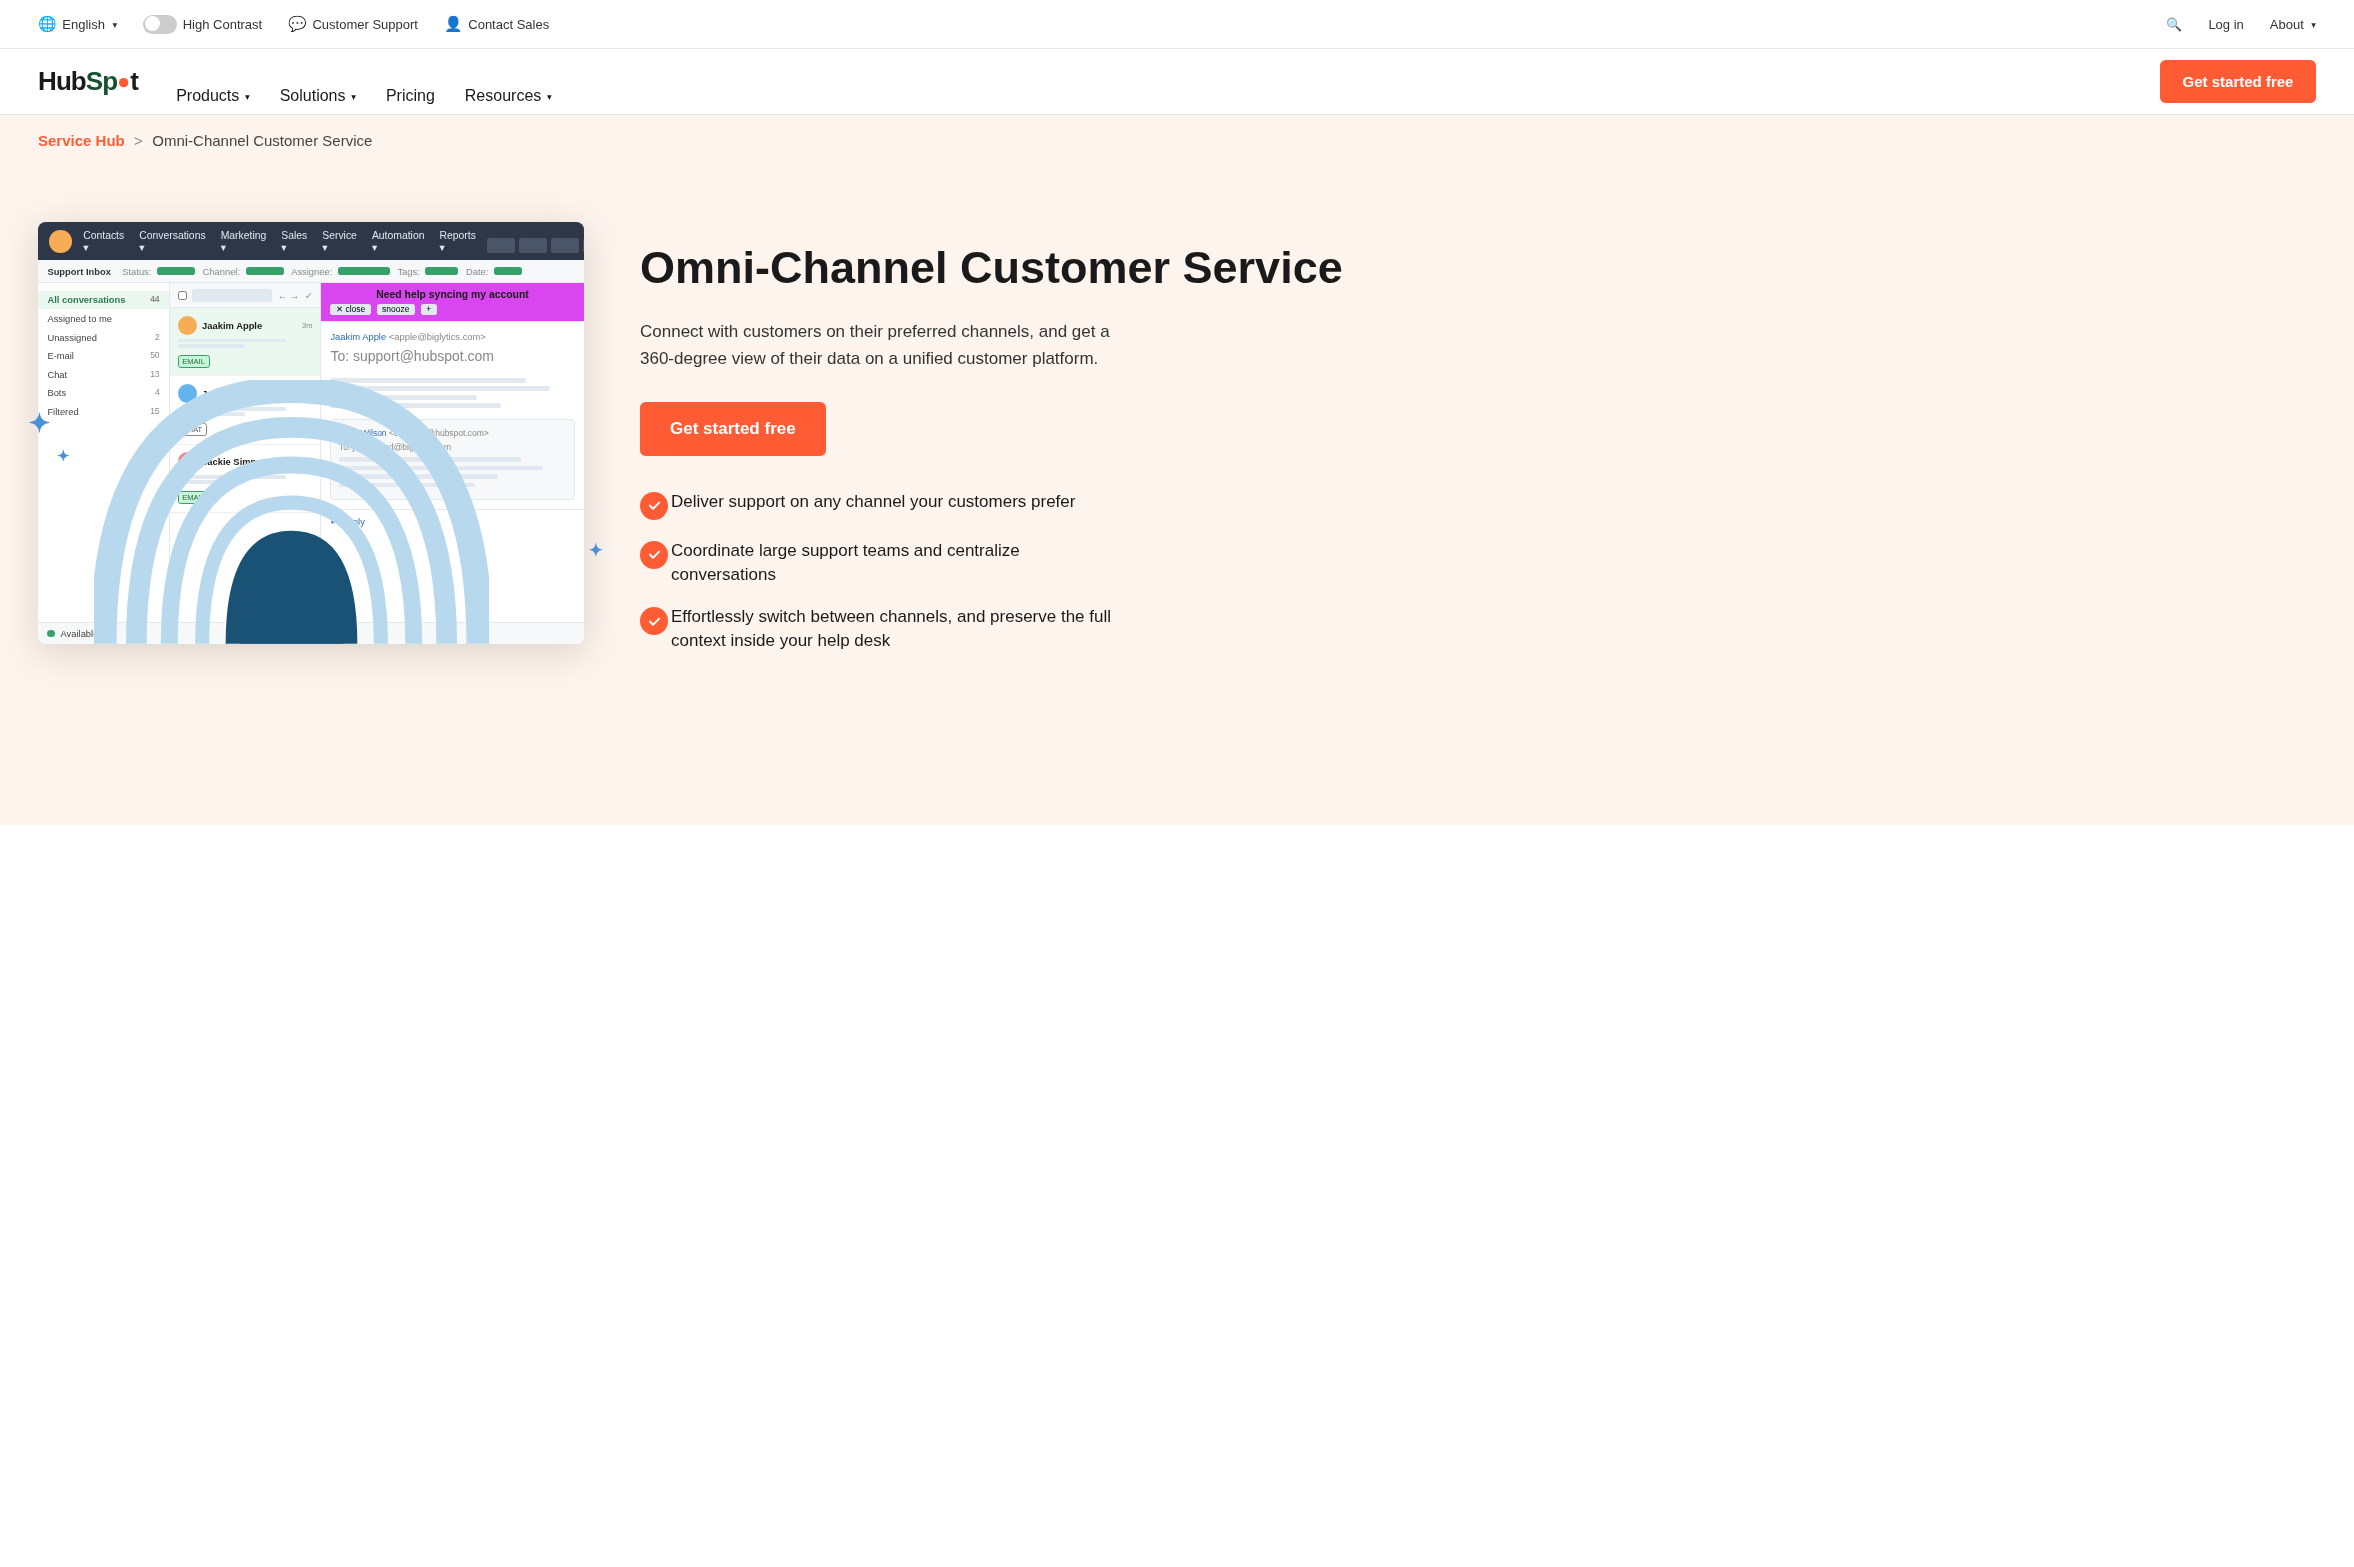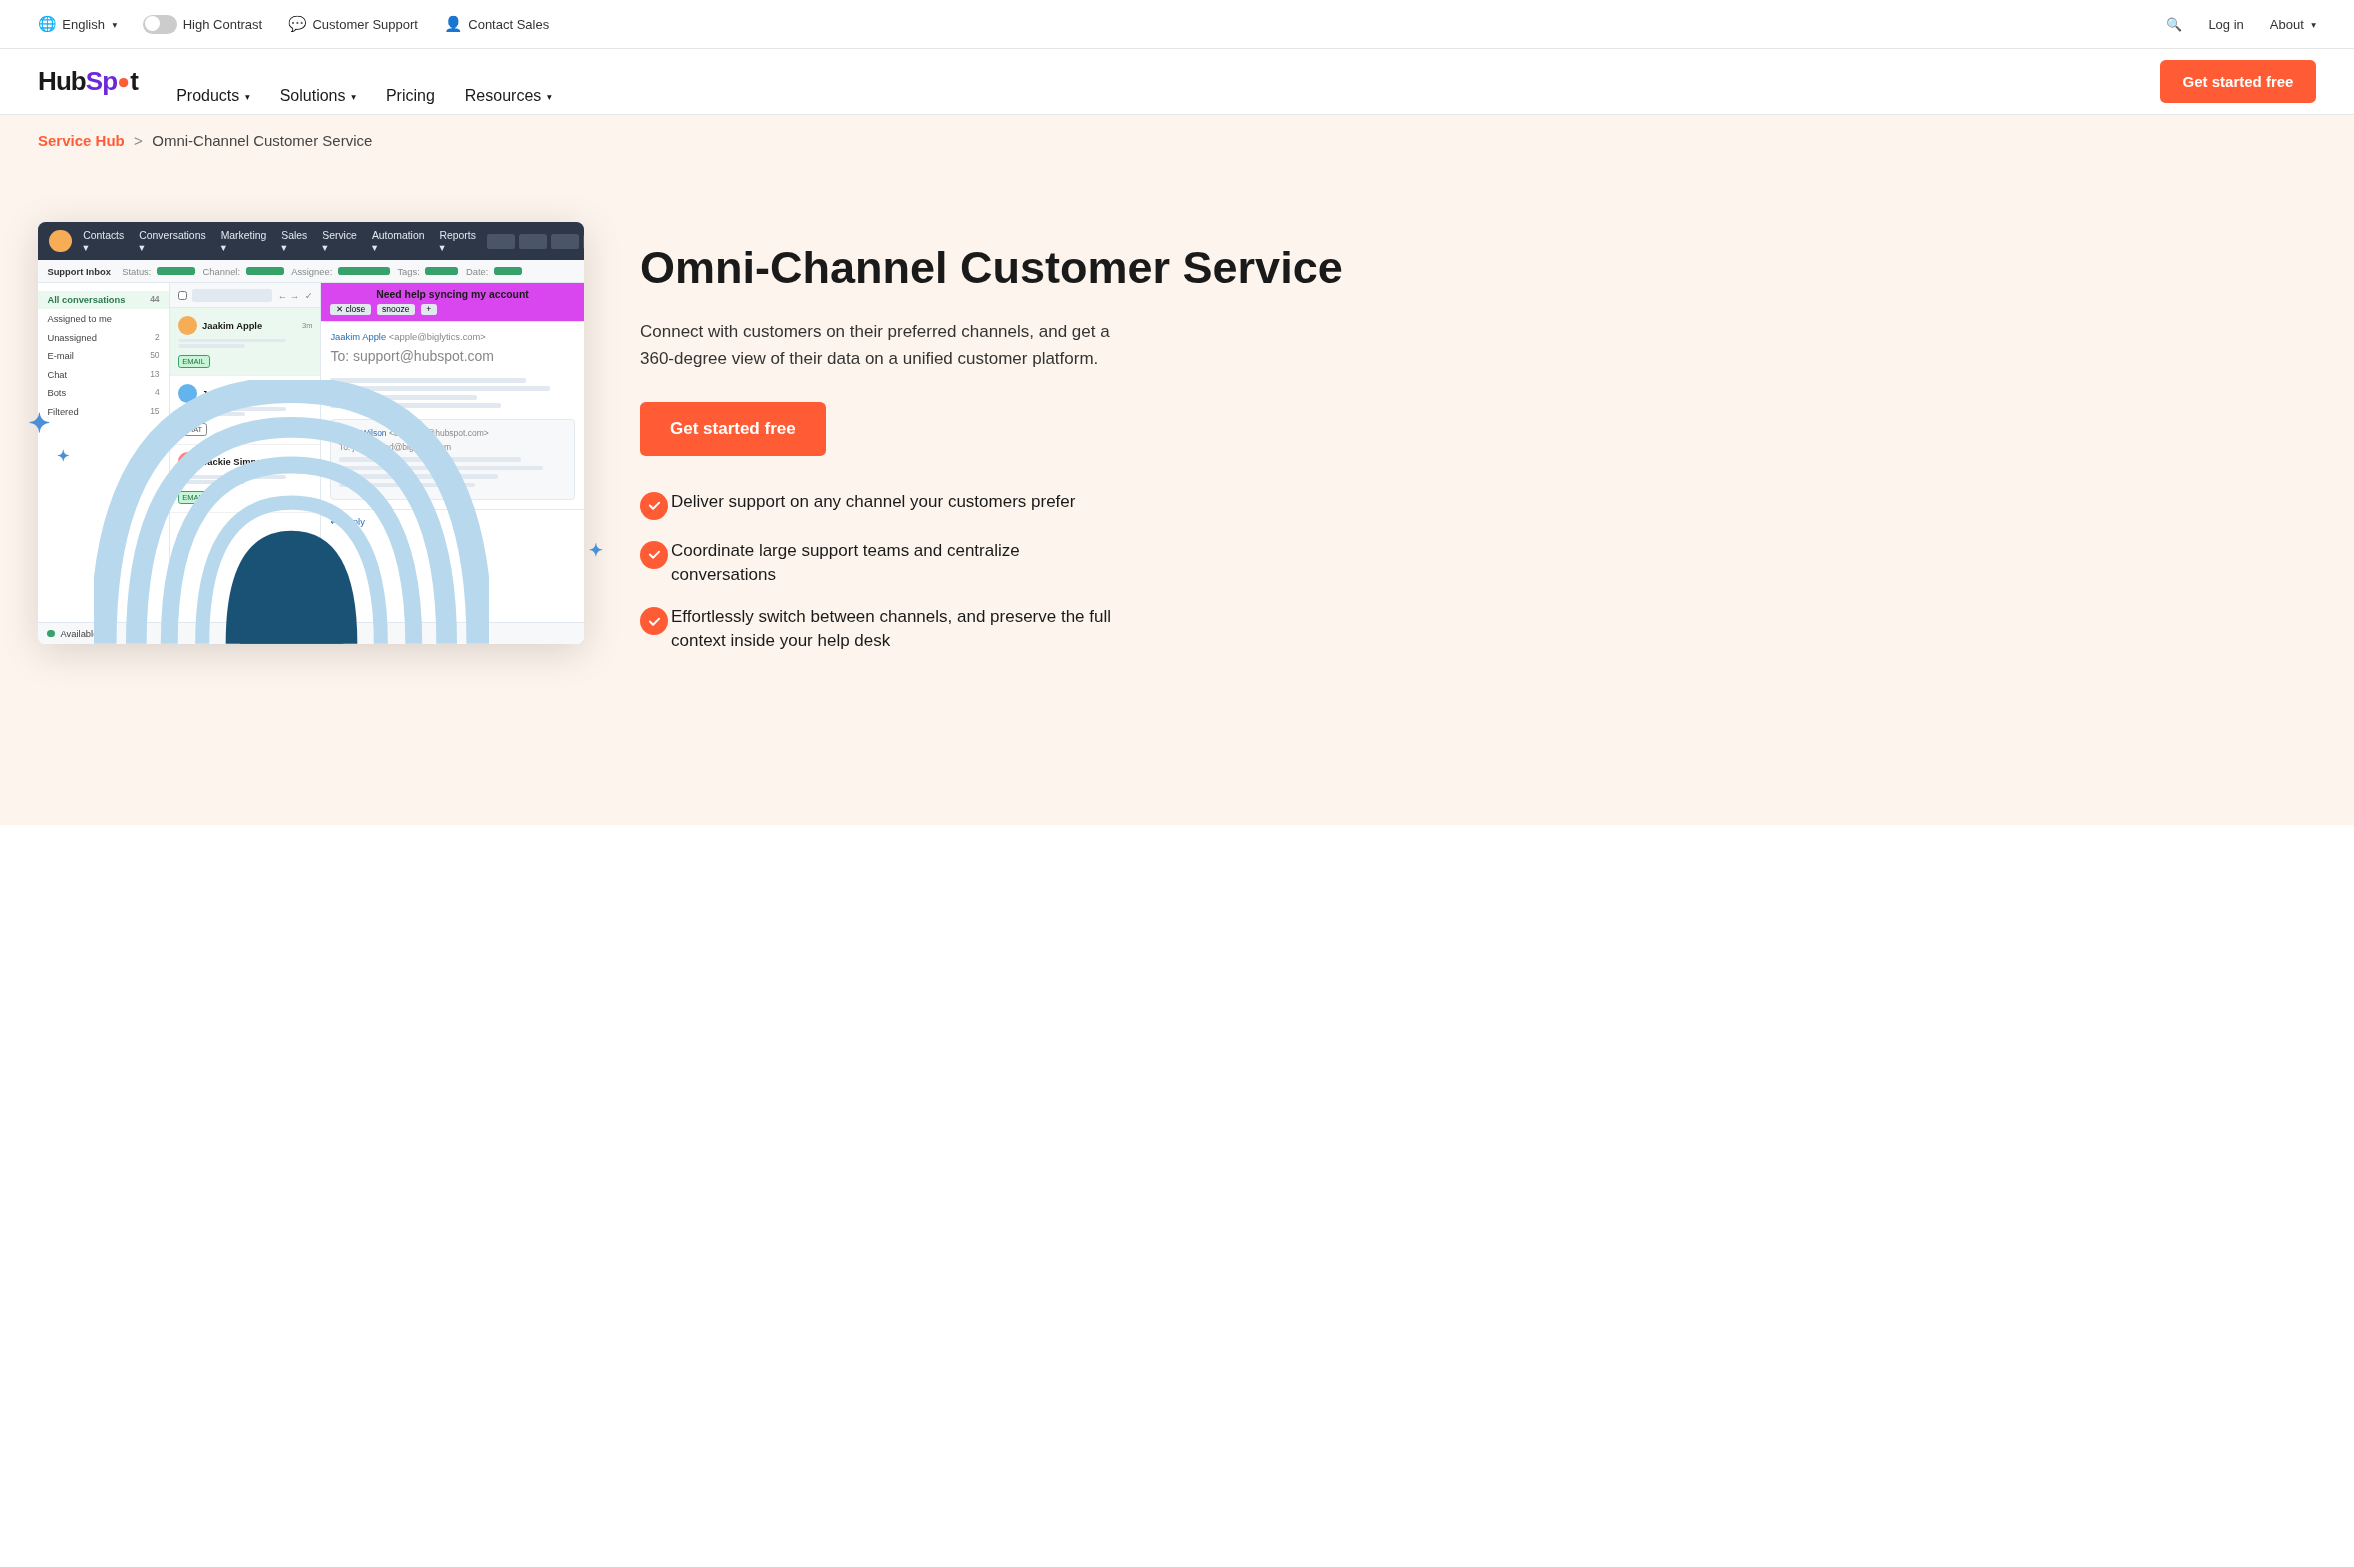--- a/index.html
+++ b/index.html
@@ -40,21 +40,21 @@
       height: 66px;
       display: flex;
       align-items: center;
       justify-content: space-between;
     }
     .nav-left { display: flex; align-items: center; gap: 38px; }
     .logo { display: flex; align-items: center; }
     .logo-text {
       font-size: 26px; font-weight: 900; color: #1a1a1a; letter-spacing: -0.9px;
     }
-    .logo-spot { color: #6d28d9; }
+    .logo-spot { color: #14532d; }
     .nav-links { display: flex; align-items: center; gap: 30px; margin-top: 29px; }
     .nav-link {
       font-size: 16px; color: #1a1a1a; cursor: pointer; display: flex; align-items: center; gap: 3.8px;
       font-weight: 500;
     }
     .cta-button {
       background: #ff5c35; color: #fff; border: none; border-radius: 5.6px;
       padding: 13px 22.6px; font-size: 15px; font-weight: 700; cursor: pointer;
     }
 
@@ -92,21 +92,21 @@
     .app-mockup {
       background: #fff;
       border-radius: 7.5px;
       box-shadow: 0 7.5px 38px rgba(0,0,0,0.15);
       overflow: hidden;
       width: 546px;
     }
     .mockup-topbar {
       background: #2d3748;
       padding: 7.5px 11.3px;
-      display: flex; align-items: center; gap: 11.3px;
+      display: flex; align-items: flex-end; gap: 11.3px;
     }
     .mockup-nav-items { display: flex; gap: 15px; flex: 1; }
     .mockup-nav-item { color: #e2e8f0; font-size: 10.4px; cursor: pointer; }
     .mockup-controls { display: flex; gap: 3.8px; }
     .mockup-ctrl { width: 28px; height: 15px; background: #4a5568; border-radius: 2.8px; }
     .mockup-avatar { width: 22.6px; height: 22.6px; background: #f6ad55; border-radius: 50%; }
     .mockup-body { display: flex; height: 339px; }
     .mockup-filter-bar {
       background: #f7f8fa; border-bottom: 0.9px solid #e2e8f0;
       padding: 5.6px 9.4px; display: flex; gap: 7.5px; align-items: center; flex-wrap: wrap;

